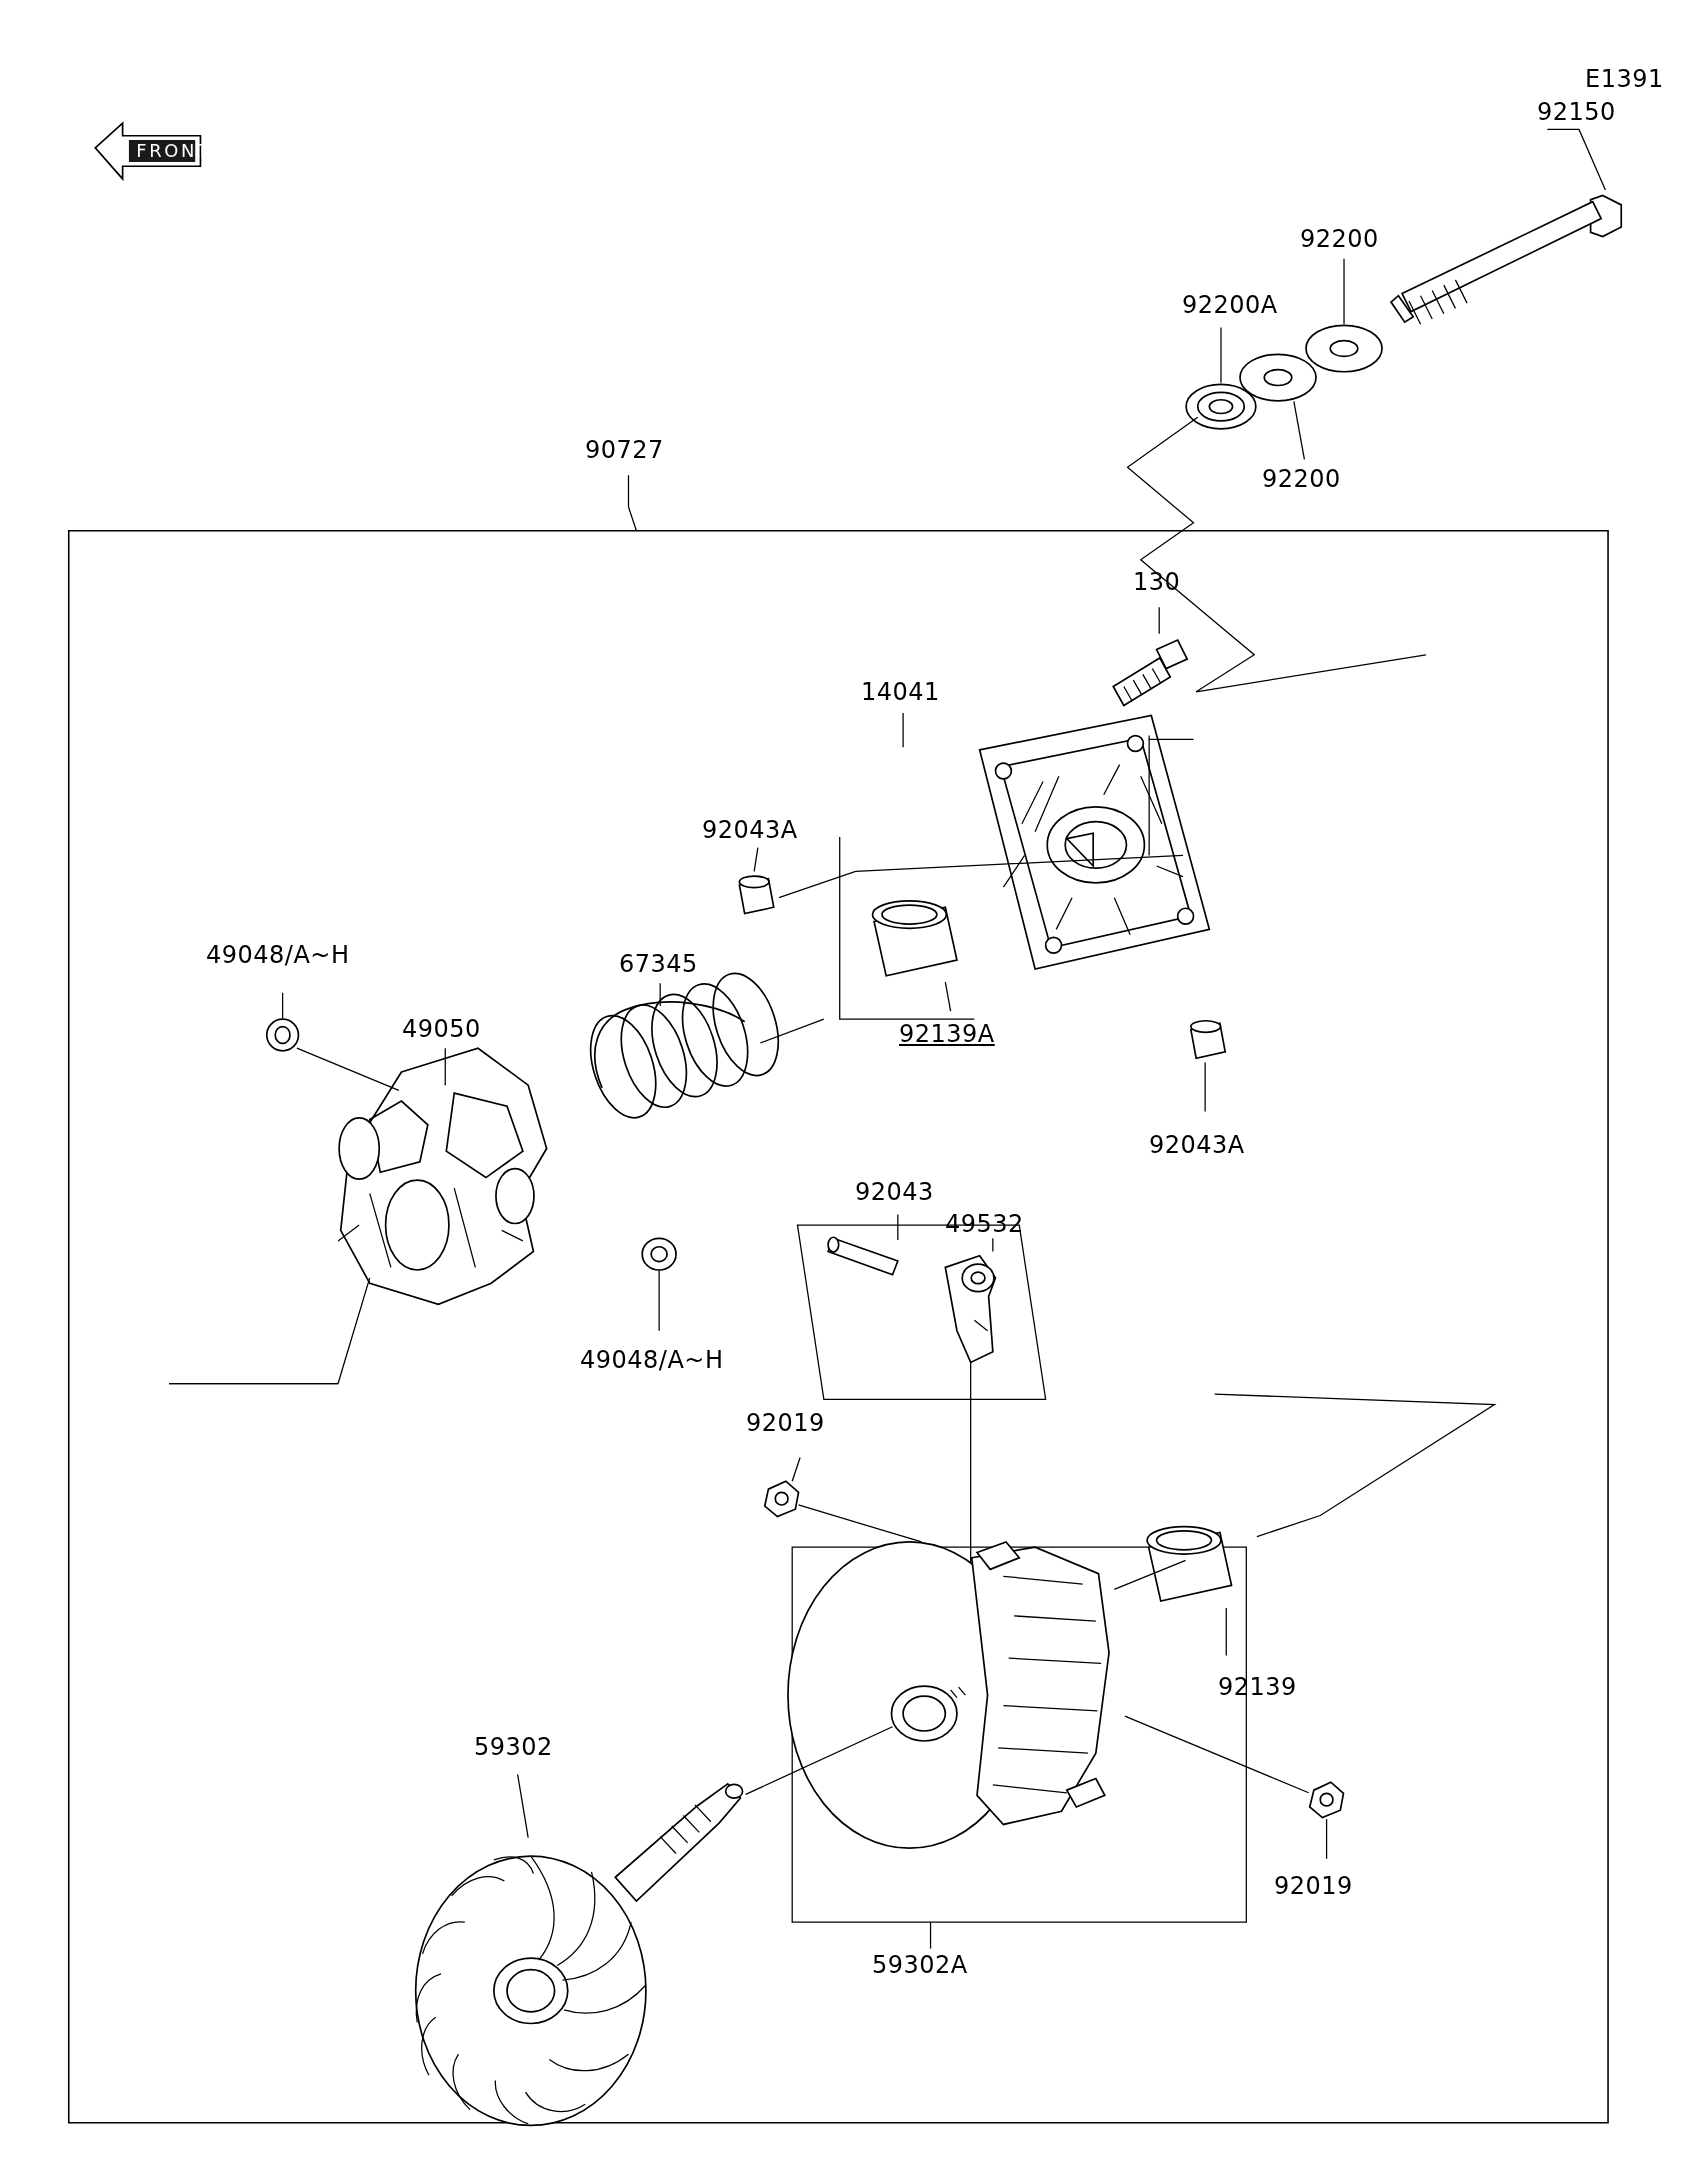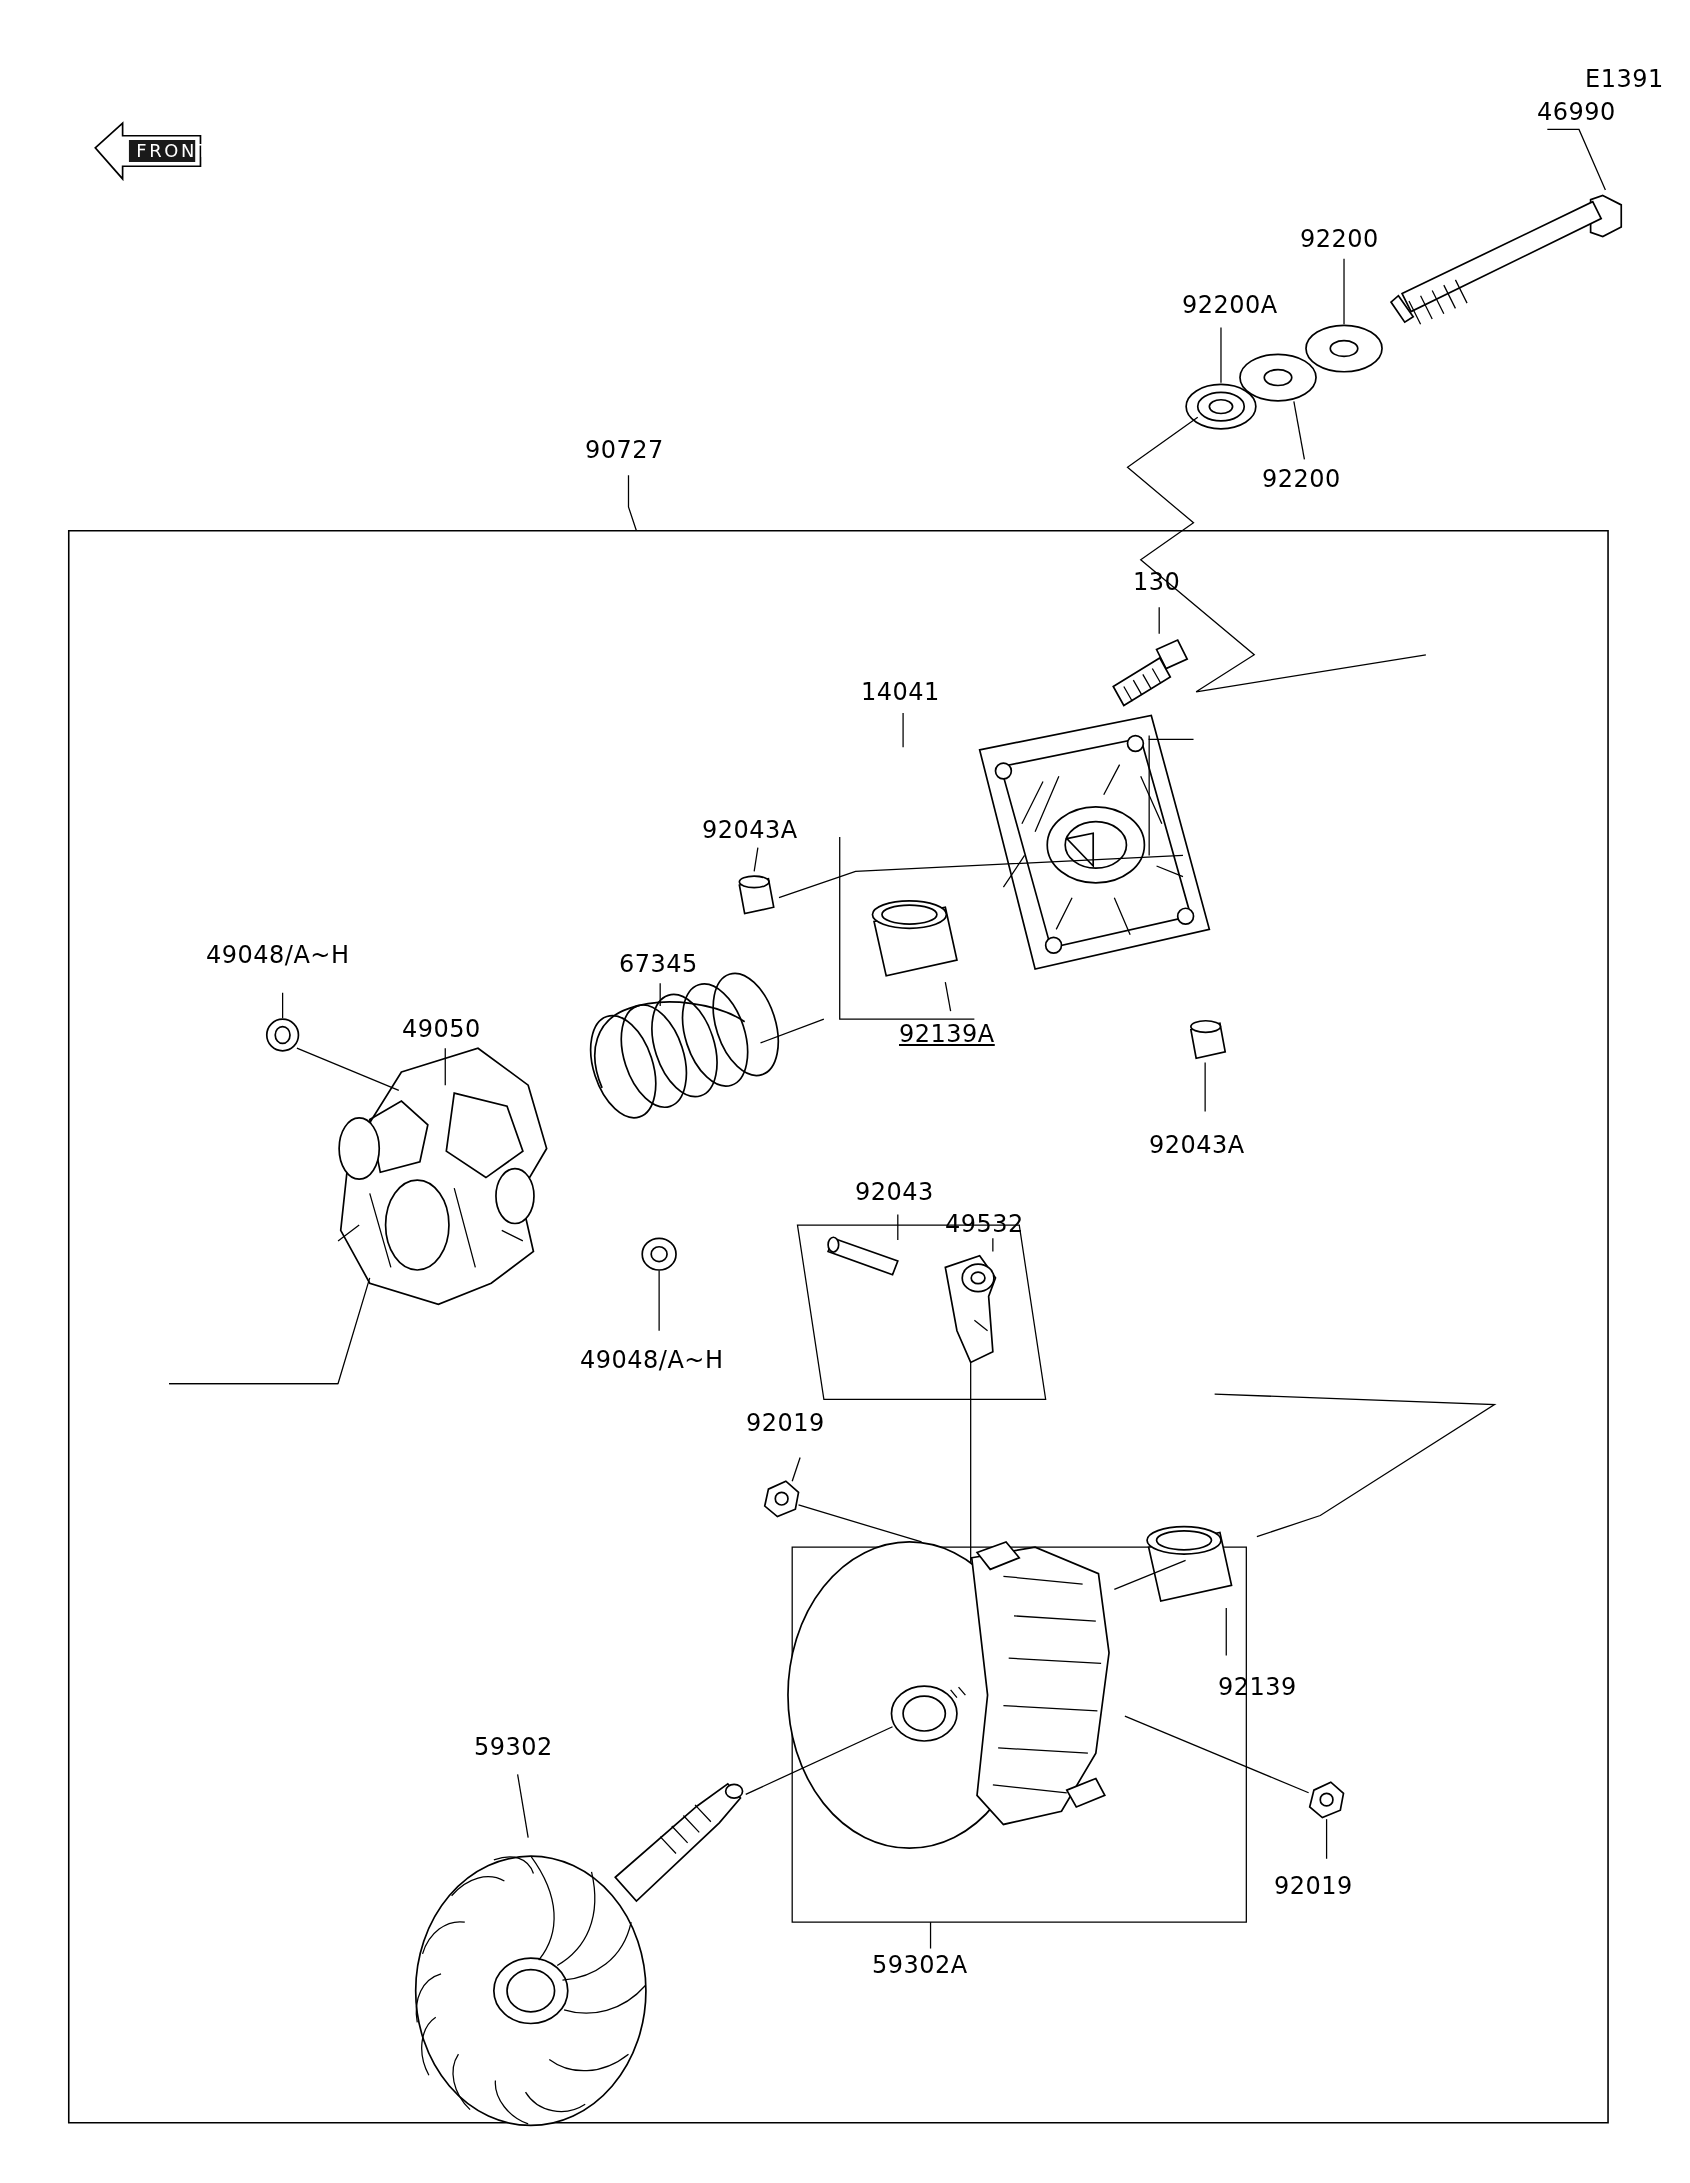--- a/index.html
+++ b/index.html
@@ -249,21 +249,21 @@
       <path class="ln-thin" d="M1250 3478 L1280 3510 M1272 3458 L1302 3490 M1294 3438 L1324 3470 M1316 3418 L1346 3450"></path>
       <ellipse class="ln-part" cx="1390" cy="3392" rx="16" ry="13"></ellipse>
       <path class="ln-thin" d="M980 3360 L1000 3480"></path>
       <path class="ln-thin" d="M1412 3398 L1690 3270"></path>
     </g>
 
   </svg>
 
   <div class="label" style="left:1585px; top:42px;margin-top:25px;">E1391</div>
 
-  <div class="label" style="left:1537px; top:100px;">46990</div>
+  <div class="label" style="left:1537px; top:100px;">92150</div>
   <div class="label" style="left:1300px; top:227px;">92200</div>
   <div class="label" style="left:1182px; top:293px;">92200A</div>
   <div class="label" style="left:1262px; top:467px;">92200</div>
 
   <div class="label" style="left:585px; top:438px;">90727</div>
 
   <div class="label" style="left:1133px; top:570px;">130</div>
   <div class="label" style="left:861px; top:680px;">14041</div>
   <div class="label" style="left:702px; top:818px;">92043A</div>
   <div class="label" style="left:619px; top:952px;">67345</div>

